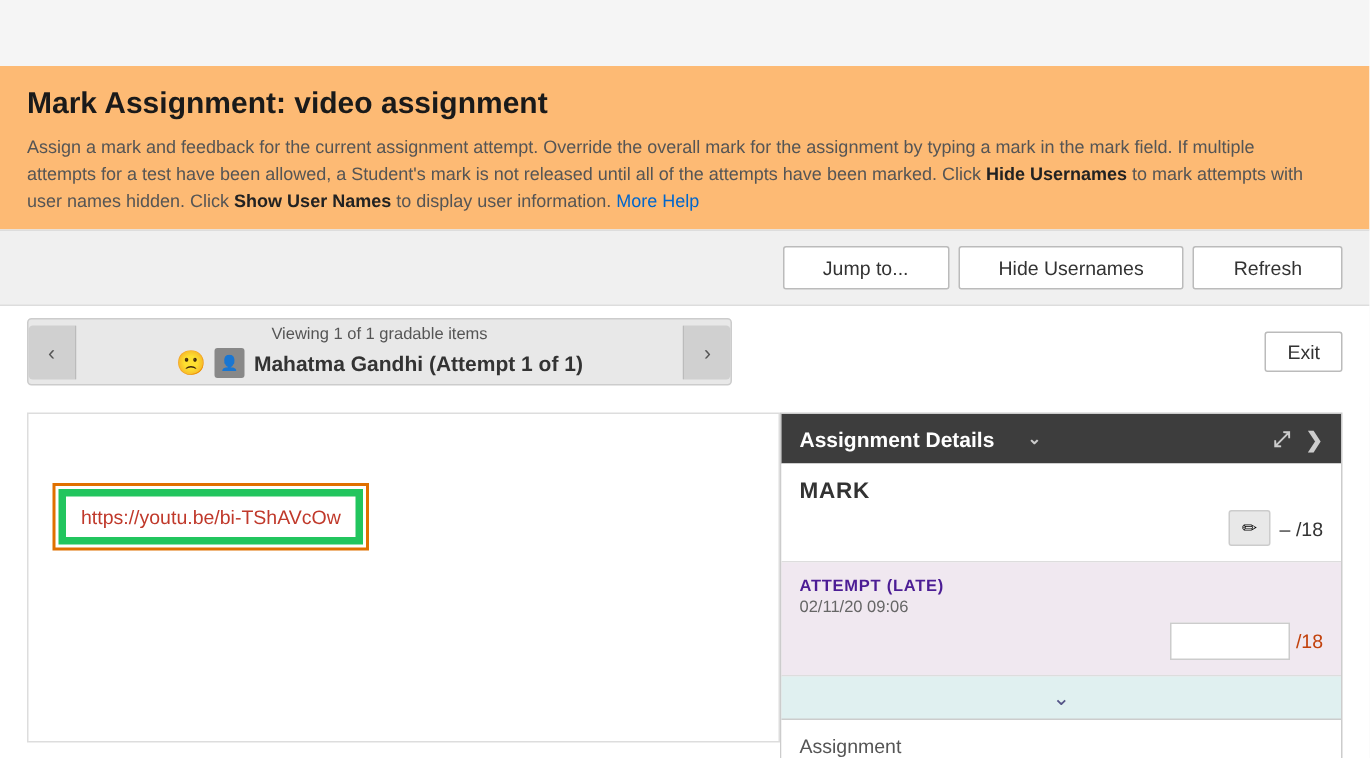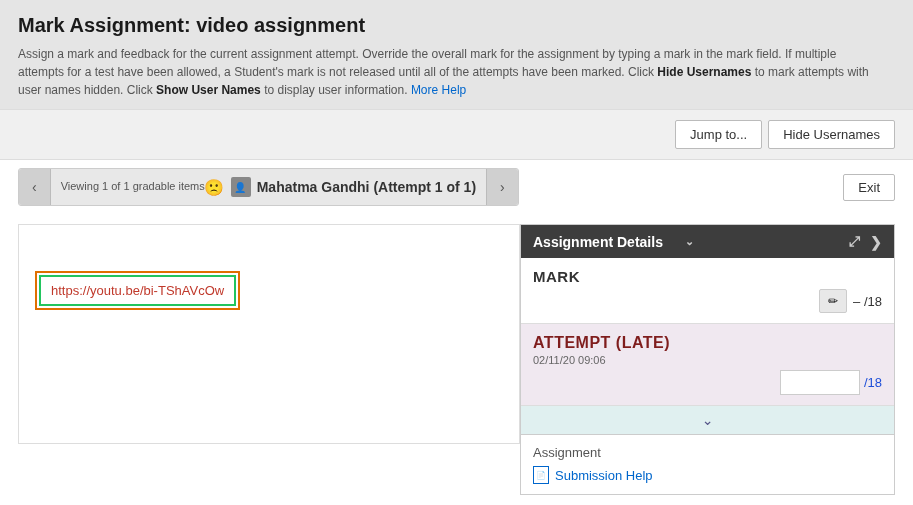--- a/index.html
+++ b/index.html
@@ -13,21 +13,22 @@
       overflow: hidden;
     }
     .page-wrapper {
       background: #fff;
       width: 913px;
       min-height: 505px;
     }
     
     .header-section {
       padding: 14px 18px 10px 18px;
-      background: #e5e5e5;
+      background: #fdba74;
+      margin-top: 44px;
     }
     .page-title {
       font-size: 20px;
       font-weight: bold;
       color: #1a1a1a;
       margin-bottom: 8px;
     }
     .page-description {
       font-size: 12px;
       color: #555;
@@ -48,21 +49,21 @@
       border-top: 1px solid #ddd;
       border-bottom: 1px solid #ddd;
       padding: 10px 18px;
       display: flex;
       justify-content: flex-end;
       gap: 6px;
     }
     .toolbar-btn {
       background: #fff;
       border: 1px solid #bbb;
-      padding: 6px 14px;
+      padding: 6px 26px;
       font-size: 13px;
       color: #333;
       cursor: pointer;
       border-radius: 2px;
     }
     
     .nav-bar {
       display: flex;
       align-items: center;
       justify-content: space-between;
@@ -88,21 +89,21 @@
       border-radius: 3px 0 0 3px;
     }
     .nav-arrow.right {
       border-right: none;
       border-left: 1px solid #bbb;
       border-radius: 0 3px 3px 0;
     }
     .nav-content {
       flex: 1;
       display: flex;
-      flex-direction: row;
+      flex-direction: column;
       align-items: center;
       padding: 4px 10px;
     }
     .nav-viewing-text {
       font-size: 11px;
       color: #555;
       margin-bottom: 3px;
     }
     .nav-student {
       display: flex;
@@ -150,21 +151,21 @@
       background: #fff;
       padding: 20px;
       margin-right: 0;
       position: relative;
     }
     .submission-link {
       display: inline-block;
       margin-top: 30px;
       color: #c0392b;
       text-decoration: none;
-      border: 2px solid #22c55e;
+      border: 5px solid #22c55e;
       padding: 6px 10px;
       font-size: 13px;
       outline: 2px solid #e07000;
       outline-offset: 2px;
     }
     
     .right-panel {
       width: 375px;
       background: #fff;
       border: 1px solid #ccc;
@@ -249,21 +250,21 @@
     .attempt-input {
       width: 80px;
       border: 1px solid #ccc;
       padding: 4px 6px;
       font-size: 13px;
       background: #fff;
       text-align: right;
     }
     .attempt-max {
       font-size: 13px;
-      color: #1d4ed8;
+      color: #c2410c;
       margin-left: 4px;
     }
     
     .chevron-row {
       display: flex;
       justify-content: center;
       padding: 6px;
       background: #e0f0f0;
       border-bottom: 1px solid #ccc;
     }
@@ -306,20 +307,21 @@
   <div class="header-section">
     <h1 class="page-title">Mark Assignment: video assignment</h1>
     <p class="page-description">
       Assign a mark and feedback for the current assignment attempt. Override the overall mark for the assignment by typing a mark in the mark field. If multiple attempts for a test have been allowed, a Student's mark is not released until all of the attempts have been marked. Click <strong>Hide Usernames</strong> to mark attempts with user names hidden. Click <strong>Show User Names</strong> to display user information. <a href="#">More Help</a>
     </p>
   </div>
 
   <div class="toolbar">
     <button class="toolbar-btn">Jump to...</button>
     <button class="toolbar-btn">Hide Usernames</button>
+    <button class="toolbar-btn">Refresh</button>
   </div>
 
   <div class="nav-bar">
     <div class="nav-controls">
       <button class="nav-arrow">‹</button>
       <div class="nav-content">
         <div class="nav-viewing-text">Viewing 1 of 1 gradable items</div>
         <div class="nav-student">
           <span class="smiley-icon">🙁</span>
           <span class="nav-student-icon">👤</span>
@@ -354,21 +356,21 @@
         <div style="font-size:15px;font-weight:bold;color:#333;text-transform:uppercase;letter-spacing:0.5px;">MARK</div>
         <div class="mark-row">
           <div class="mark-value-area">
             <button class="edit-icon-btn">✏</button>
             <span class="mark-score">– /18</span>
           </div>
         </div>
       </div>
 
       <div class="attempt-section">
-        <div style="font-size:16px;font-weight:bold;color:#7f1d1d;text-transform:uppercase;letter-spacing:0.5px;">ATTEMPT (LATE)</div>
+        <div style="font-size:11px;font-weight:bold;color:#4c1d95;text-transform:uppercase;letter-spacing:0.5px;">ATTEMPT (LATE)</div>
         <div style="font-size:11px;color:#666;margin-top:2px;">02/11/20 09:06</div>
         <div class="attempt-row">
           <div class="attempt-input-area">
             <input class="attempt-input" type="text" value="" style="">
             <span class="attempt-max">/18</span>
           </div>
         </div>
       </div>
 
       <div class="chevron-row">

